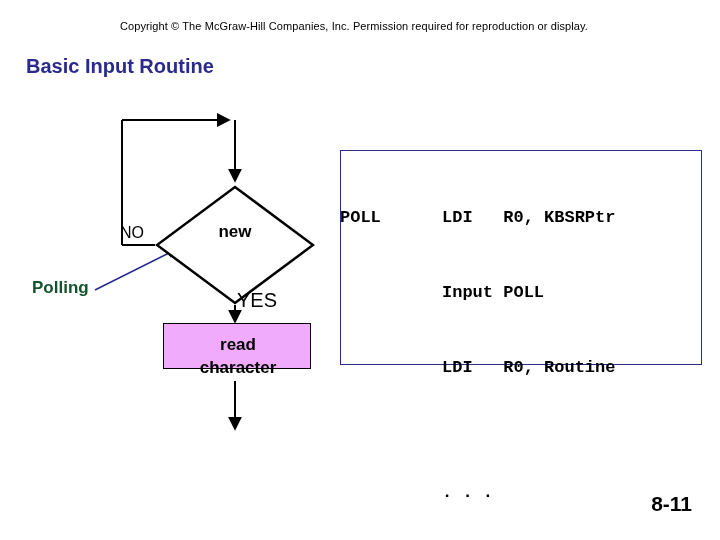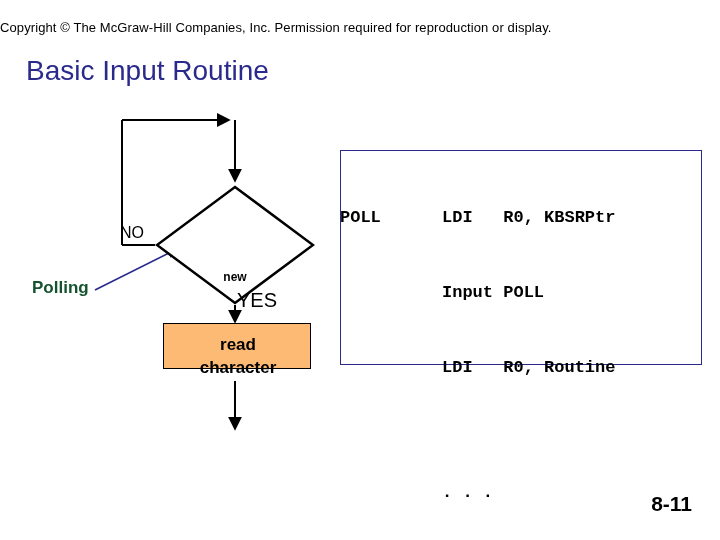--- a/index.html
+++ b/index.html
@@ -18,32 +18,32 @@
     position: absolute;
     left: 0; top: 0;
     width: 720px;
     height: 540px;
   }
   .copyright {
     position: absolute;
     left: 0;
     top: 20px;
     width: 708px;
-    text-align: left;
-    font-size: 13px;
+    text-align: center;
+    font-size: 11px;
     color: #000000;
     font-family: "Liberation Sans", sans-serif;
     letter-spacing: 0.1px;
   }
   .title {
     position: absolute;
     left: 26px;
     top: 55px;
-    font-size: 28px;
-    font-weight: normal;
+    font-size: 20px;
+    font-weight: bold;
     color: #2a2a8c;
     font-family: "Liberation Sans", sans-serif;
   }
   
   .fc {
     position: absolute;
     left: 100px;
     top: 110px;
     width: 240px;
     height: 320px;
@@ -60,34 +60,33 @@
     left: 0; top: 0;
     width: 160px;
     height: 120px;
   }
   .diamond-text {
     position: absolute;
     left: 0;
     top: 35px;
     width: 160px;
     text-align: center;
-    font-size: 12px;
+    font-size: 17px;
     font-weight: bold;
     color: #000000;
     line-height: 23px;
-    margin-top: 46px;
   }
   .rect-box {
     position: absolute;
     left: 63px;
     top: 213px;
     width: 148px;
     height: 46px;
     border: 1.5px solid #000000;
-    background: #fdba74;
+    background: #f0abfc;
     box-sizing: border-box;
   }
   .rect-text {
     position: absolute;
     left: 0;
     top: 9px;
     width: 148px;
     text-align: center;
     font-size: 17px;
     font-weight: bold;

